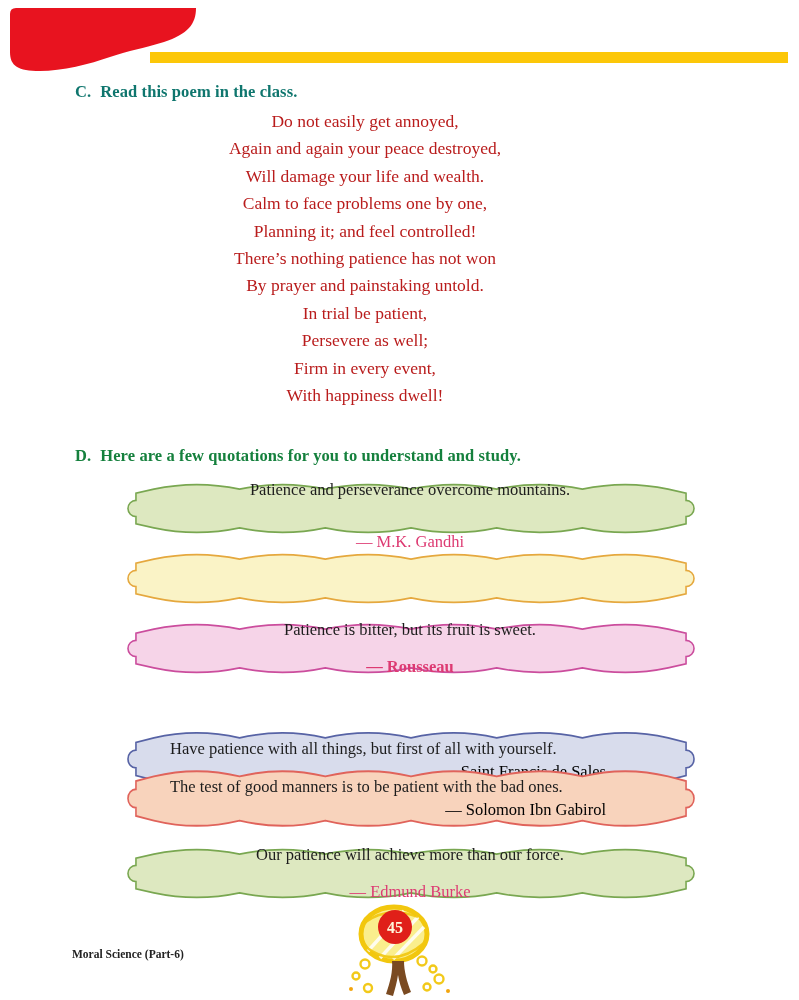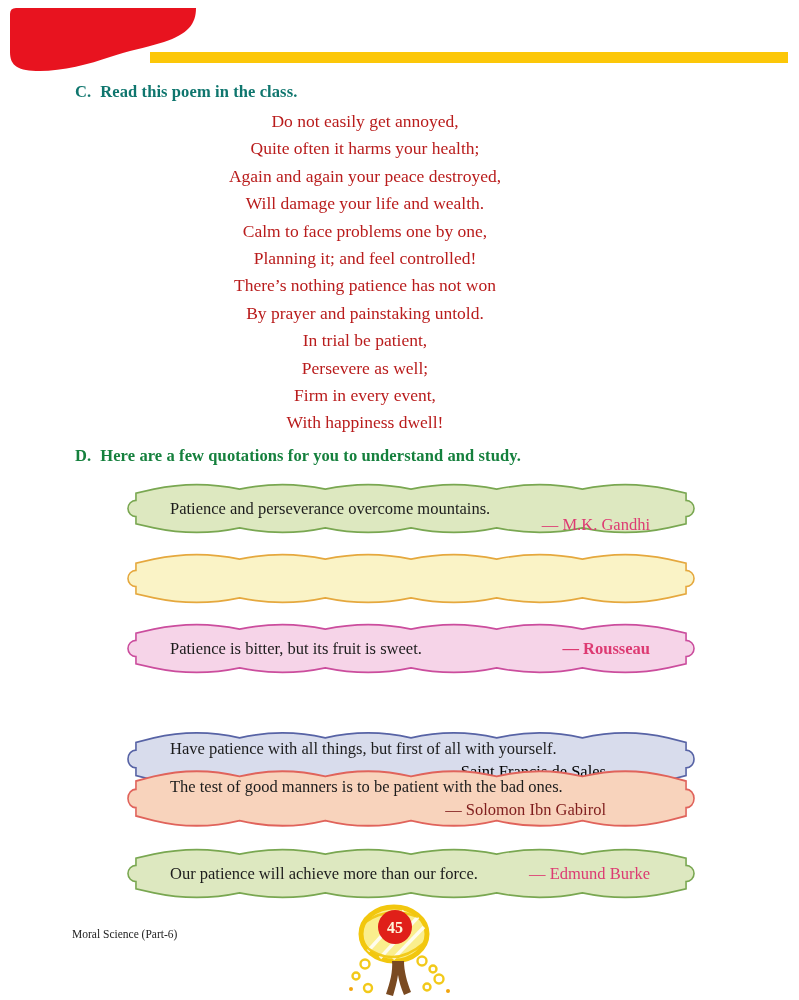--- a/index.html
+++ b/index.html
@@ -20,51 +20,50 @@
   .poem{
     position:absolute;left:0;top:108px;width:646px;text-align:center;
     font-size:17.5px;line-height:27.4px;color:#b91c1c;margin-left:42px;
   }
   .poem-line{display:block;}
   
   .qbox{position:absolute;left:122px;width:578px;}
   .qbox svg.plaque{position:absolute;left:0;top:0;width:100%;height:100%;display:block;}
   .qbox .content{
     position:absolute;left:48px;right:50px;top:0;bottom:0;
-    font-size:16.5px;color:#1c1c1c;
+    font-size:16.5px;color:#1c1c1c;flex-direction:column;
   }
   .qbox .content.inline{display:flex;align-items:center;justify-content:space-between;}
   .qbox .content.twoline{padding-top:9px;line-height:23px;}
   .qbox .content.twoline .attr-line{text-align:right;padding-right:44px;}
   .attr{white-space:nowrap;}
   #qbox-0{top:480px;height:57px;}
   #qbox-1{top:550px;height:57px;}
   #qbox-2{top:620px;height:57px;}
   #qbox-3{top:728px;height:62px;}
   #qbox-4{top:766px;height:65px;}
   #qbox-5{top:845px;height:57px;}
   
-  .footer-title{position:absolute;left:72px;top:928px;font-size:11.5px;color:#222;}
+  .footer-title{position:absolute;left:72px;top:948px;font-size:11.5px;color:#222;font-weight:bold;}
   .tree-svg{position:absolute;left:338px;top:903px;width:120px;height:97px;display:block;}
 </style>
 </head>
 <body>
 
 <svg class="header-svg" viewBox="0 0 799 80">
   <rect x="150" y="52" width="638" height="11" fill="#fcc708"></rect>
   <path d="M16 8 L196 8 C196 24 188 34 164 42 C142 49 130 50 110 57 C90 64 62 71 40 71 C18 71 10 66 10 52 L10 14 Q10 8 16 8 Z" fill="#e8131f"></path>
 </svg>
 
 <div class="sec-heading" id="heading-c" style="color: #0f766e;">
   <span class="sec-label">C.</span><span>Read this poem in the class.</span>
 </div>
 
 <div class="poem">
   <span class="poem-line">Do not easily get annoyed,</span>
-  <span class="poem-line">Quite often it harms your health;</span>
   <span class="poem-line">Again and again your peace destroyed,</span>
   <span class="poem-line">Will damage your life and wealth.</span>
   <span class="poem-line">Calm to face problems one by one,</span>
   <span class="poem-line">Planning it; and feel controlled!</span>
   <span class="poem-line">There’s nothing patience has not won</span>
   <span class="poem-line">By prayer and painstaking untold.</span>
   <span class="poem-line">In trial be patient,</span>
   <span class="poem-line">Persevere as well;</span>
   <span class="poem-line">Firm in every event,</span>
   <span class="poem-line">With happiness dwell!</span>
@@ -109,21 +108,21 @@
     <div class="attr-line"><span class="attr" style="color: #000000;">— Saint Francis de Sales</span></div>
   </div>
 </div>
 
 <div class="qbox" id="qbox-4">
   <svg class="plaque" viewBox="0 0 580 56" preserveAspectRatio="none">
     <path stroke-width="1.6" d="M32 9 q43 -9 86 0 q43 -9 86 0 q43 -9 86 0 q43 -9 86 0 q43 -9 86 0 q43 -9 86 0 l18 4 l0 7 a8 8 0 0 1 0 16 l0 7 l-18 4 q-43 9 -86 0 q-43 9 -86 0 q-43 9 -86 0 q-43 9 -86 0 q-43 9 -86 0 q-43 9 -86 0 l-18 -4 l0 -7 a8 8 0 0 1 0 -16 l0 -7 z" fill="#f8d3bc" stroke="#e0635b"></path>
   </svg>
   <div class="content twoline">
     <div>The test of good manners is to be patient with the bad ones.</div>
-    <div class="attr-line"><span class="attr" style="color: #7f1d1d; margin-top: 24px;">— Solomon Ibn Gabirol</span></div>
+    <div class="attr-line"><span class="attr" style="color: #000000; margin-top: 24px;">— Solomon Ibn Gabirol</span></div>
   </div>
 </div>
 
 <div class="qbox" id="qbox-5">
   <svg class="plaque" viewBox="0 0 580 56" preserveAspectRatio="none">
     <path stroke-width="1.6" d="M32 9 q43 -9 86 0 q43 -9 86 0 q43 -9 86 0 q43 -9 86 0 q43 -9 86 0 q43 -9 86 0 l18 4 l0 7 a8 8 0 0 1 0 16 l0 7 l-18 4 q-43 9 -86 0 q-43 9 -86 0 q-43 9 -86 0 q-43 9 -86 0 q-43 9 -86 0 q-43 9 -86 0 l-18 -4 l0 -7 a8 8 0 0 1 0 -16 l0 -7 z" fill="#dde8c0" stroke="#79a751"></path>
   </svg>
   <div class="content inline">
     <span>Our patience will achieve more than our force.</span>
     <span class="attr" style="color: rgb(221, 58, 114);">— Edmund Burke</span>

